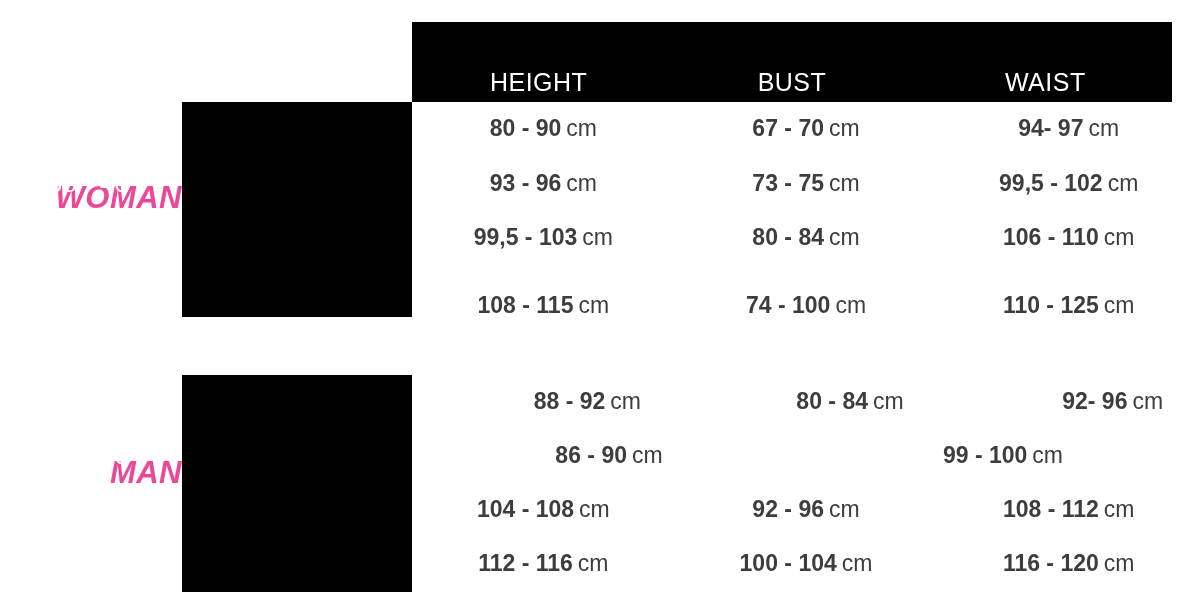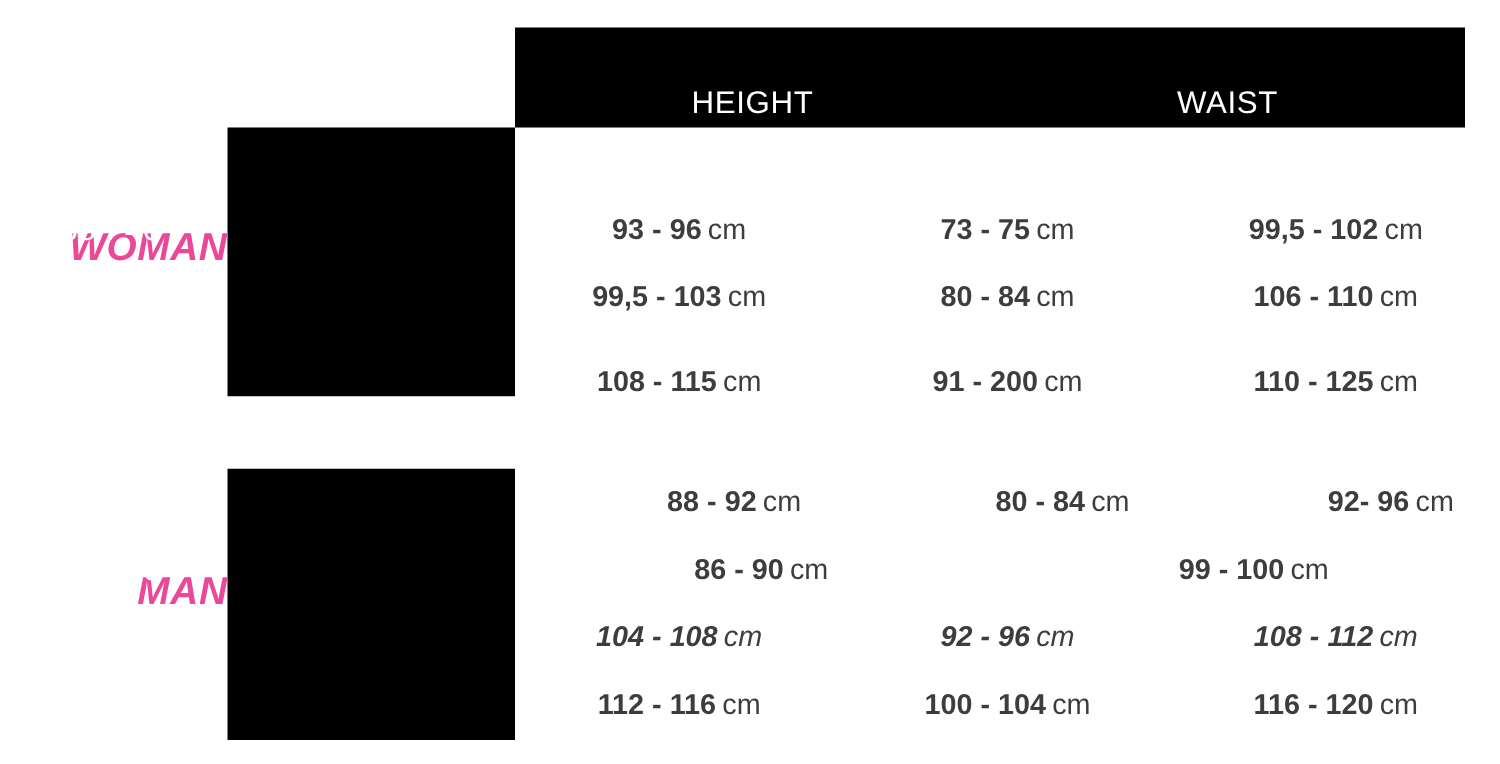--- a/index.html
+++ b/index.html
@@ -122,26 +122,35 @@
   }
 </style>
 </head>
 <body>
 
 <div class="sheet">
 
   <div class="header-bar"></div>
   <div class="header-cells">
     <div class="header-cell">HEIGHT</div>
+    <div class="header-cell">BUST</div>
     <div class="header-cell">WAIST</div>
   </div>
 
   <div class="size-block woman"></div>
   <div class="group-label woman">WOMAN</div>
 
+  <div class="row" style="top:102px;">
+    <div class="size-cell">
+      <span class="sz">S</span><span class="sep">|</span><span class="rng">36 - 38</span>
+    </div>
+    <div class="meas-cell"><span class="v">80 - 90</span><span class="u">cm</span></div>
+    <div class="meas-cell"><span class="v">67 - 70</span><span class="u">cm</span></div>
+    <div class="meas-cell"><span class="v">94- 97</span><span class="u">cm</span></div>
+  </div>
 
   <div class="row" style="top:157px;">
     <div class="size-cell">
       <span class="sz">M</span><span class="sep">|</span><span class="rng">38 - 40</span>
     </div>
     <div class="meas-cell"><span class="v">93 - 96</span><span class="u">cm</span></div>
     <div class="meas-cell"><span class="v">73 - 75</span><span class="u">cm</span></div>
     <div class="meas-cell"><span class="v">99,5 - 102</span><span class="u">cm</span></div>
   </div>
 
@@ -152,21 +161,21 @@
     <div class="meas-cell"><span class="v">99,5 - 103</span><span class="u">cm</span></div>
     <div class="meas-cell"><span class="v">80 - 84</span><span class="u">cm</span></div>
     <div class="meas-cell"><span class="v">106 - 110</span><span class="u">cm</span></div>
   </div>
 
   <div class="row" style="top:279px;">
     <div class="size-cell">
       <span class="sz">XL</span><span class="sep">|</span><span class="rng">44 - 46</span>
     </div>
     <div class="meas-cell"><span class="v">108 - 115</span><span class="u">cm</span></div>
-    <div class="meas-cell"><span class="v">91 - 200</span><span class="u">cm</span></div>
+    <div class="meas-cell"><span class="v">74 - 100</span><span class="u">cm</span></div>
     <div class="meas-cell"><span class="v">110 - 125</span><span class="u">cm</span></div>
   </div>
 
   <div class="size-block man"></div>
   <div class="group-label man">MAN</div>
 
   <div class="row" style="top:375px;padding-left:44px;">
     <div class="size-cell">
       <span class="sz">S</span><span class="sep">|</span><span class="rng">46 - 48</span>
     </div>
@@ -176,21 +185,21 @@
   </div>
 
   <div class="row" style="top:429px;">
     <div class="size-cell">
       <span class="sz">M</span><span class="sep">|</span><span class="rng">48 - 50</span>
     </div>
     <div class="meas-cell"><span class="v">86 - 90</span><span class="u">cm</span></div>
     <div class="meas-cell"><span class="v">99 - 100</span><span class="u">cm</span></div>
   </div>
 
-  <div class="row" style="top:483px;font-style:italic;">
+  <div class="row" style="top:483px;">
     <div class="size-cell">
       <span class="sz">L</span><span class="sep">|</span><span class="rng">52 - 54</span>
     </div>
     <div class="meas-cell"><span class="v">104 - 108</span><span class="u">cm</span></div>
     <div class="meas-cell"><span class="v">92 - 96</span><span class="u">cm</span></div>
     <div class="meas-cell"><span class="v">108 - 112</span><span class="u">cm</span></div>
   </div>
 
   <div class="row" style="top:537px;align-items:center;">
     <div class="size-cell">

